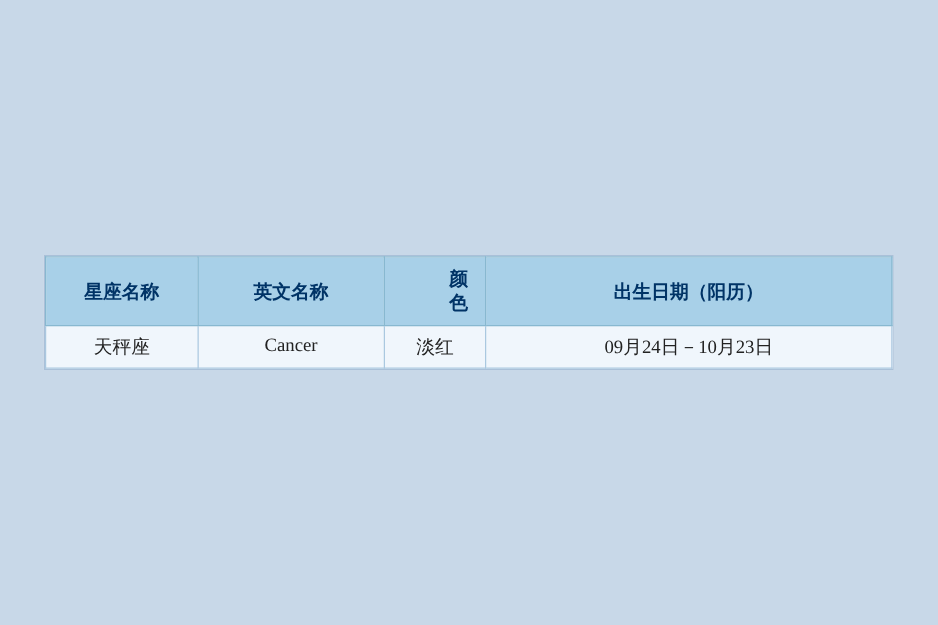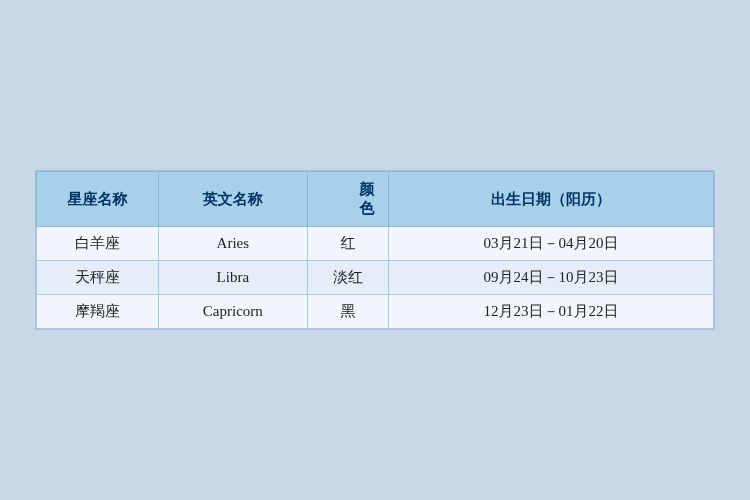--- a/index.html
+++ b/index.html
@@ -71,33 +71,21 @@
   <table>
     <thead>
       <tr>
         <th class="col-name">星座名称</th>
         <th class="col-en">英文名称</th>
         <th class="col-color">颜色</th>
         <th class="col-date">出生日期（阳历）</th>
       </tr>
     </thead>
     <tbody id="table-body">
-    <tr>
-          <td>白羊座</td>
-          <td>Aries</td>
-          <td>红</td>
-          <td>03月21日－04月20日</td>
-        </tr>
         <tr>
           <td>天秤座</td>
-          <td>Libra</td>
+          <td>Cancer</td>
           <td>淡红</td>
           <td>09月24日－10月23日</td>
-        </tr>
-        <tr>
-          <td>摩羯座</td>
-          <td>Capricorn</td>
-          <td>黑</td>
-          <td>12月23日－01月22日</td>
         </tr>
       </tbody>
   </table>
 </div>
 
 </body></html>

